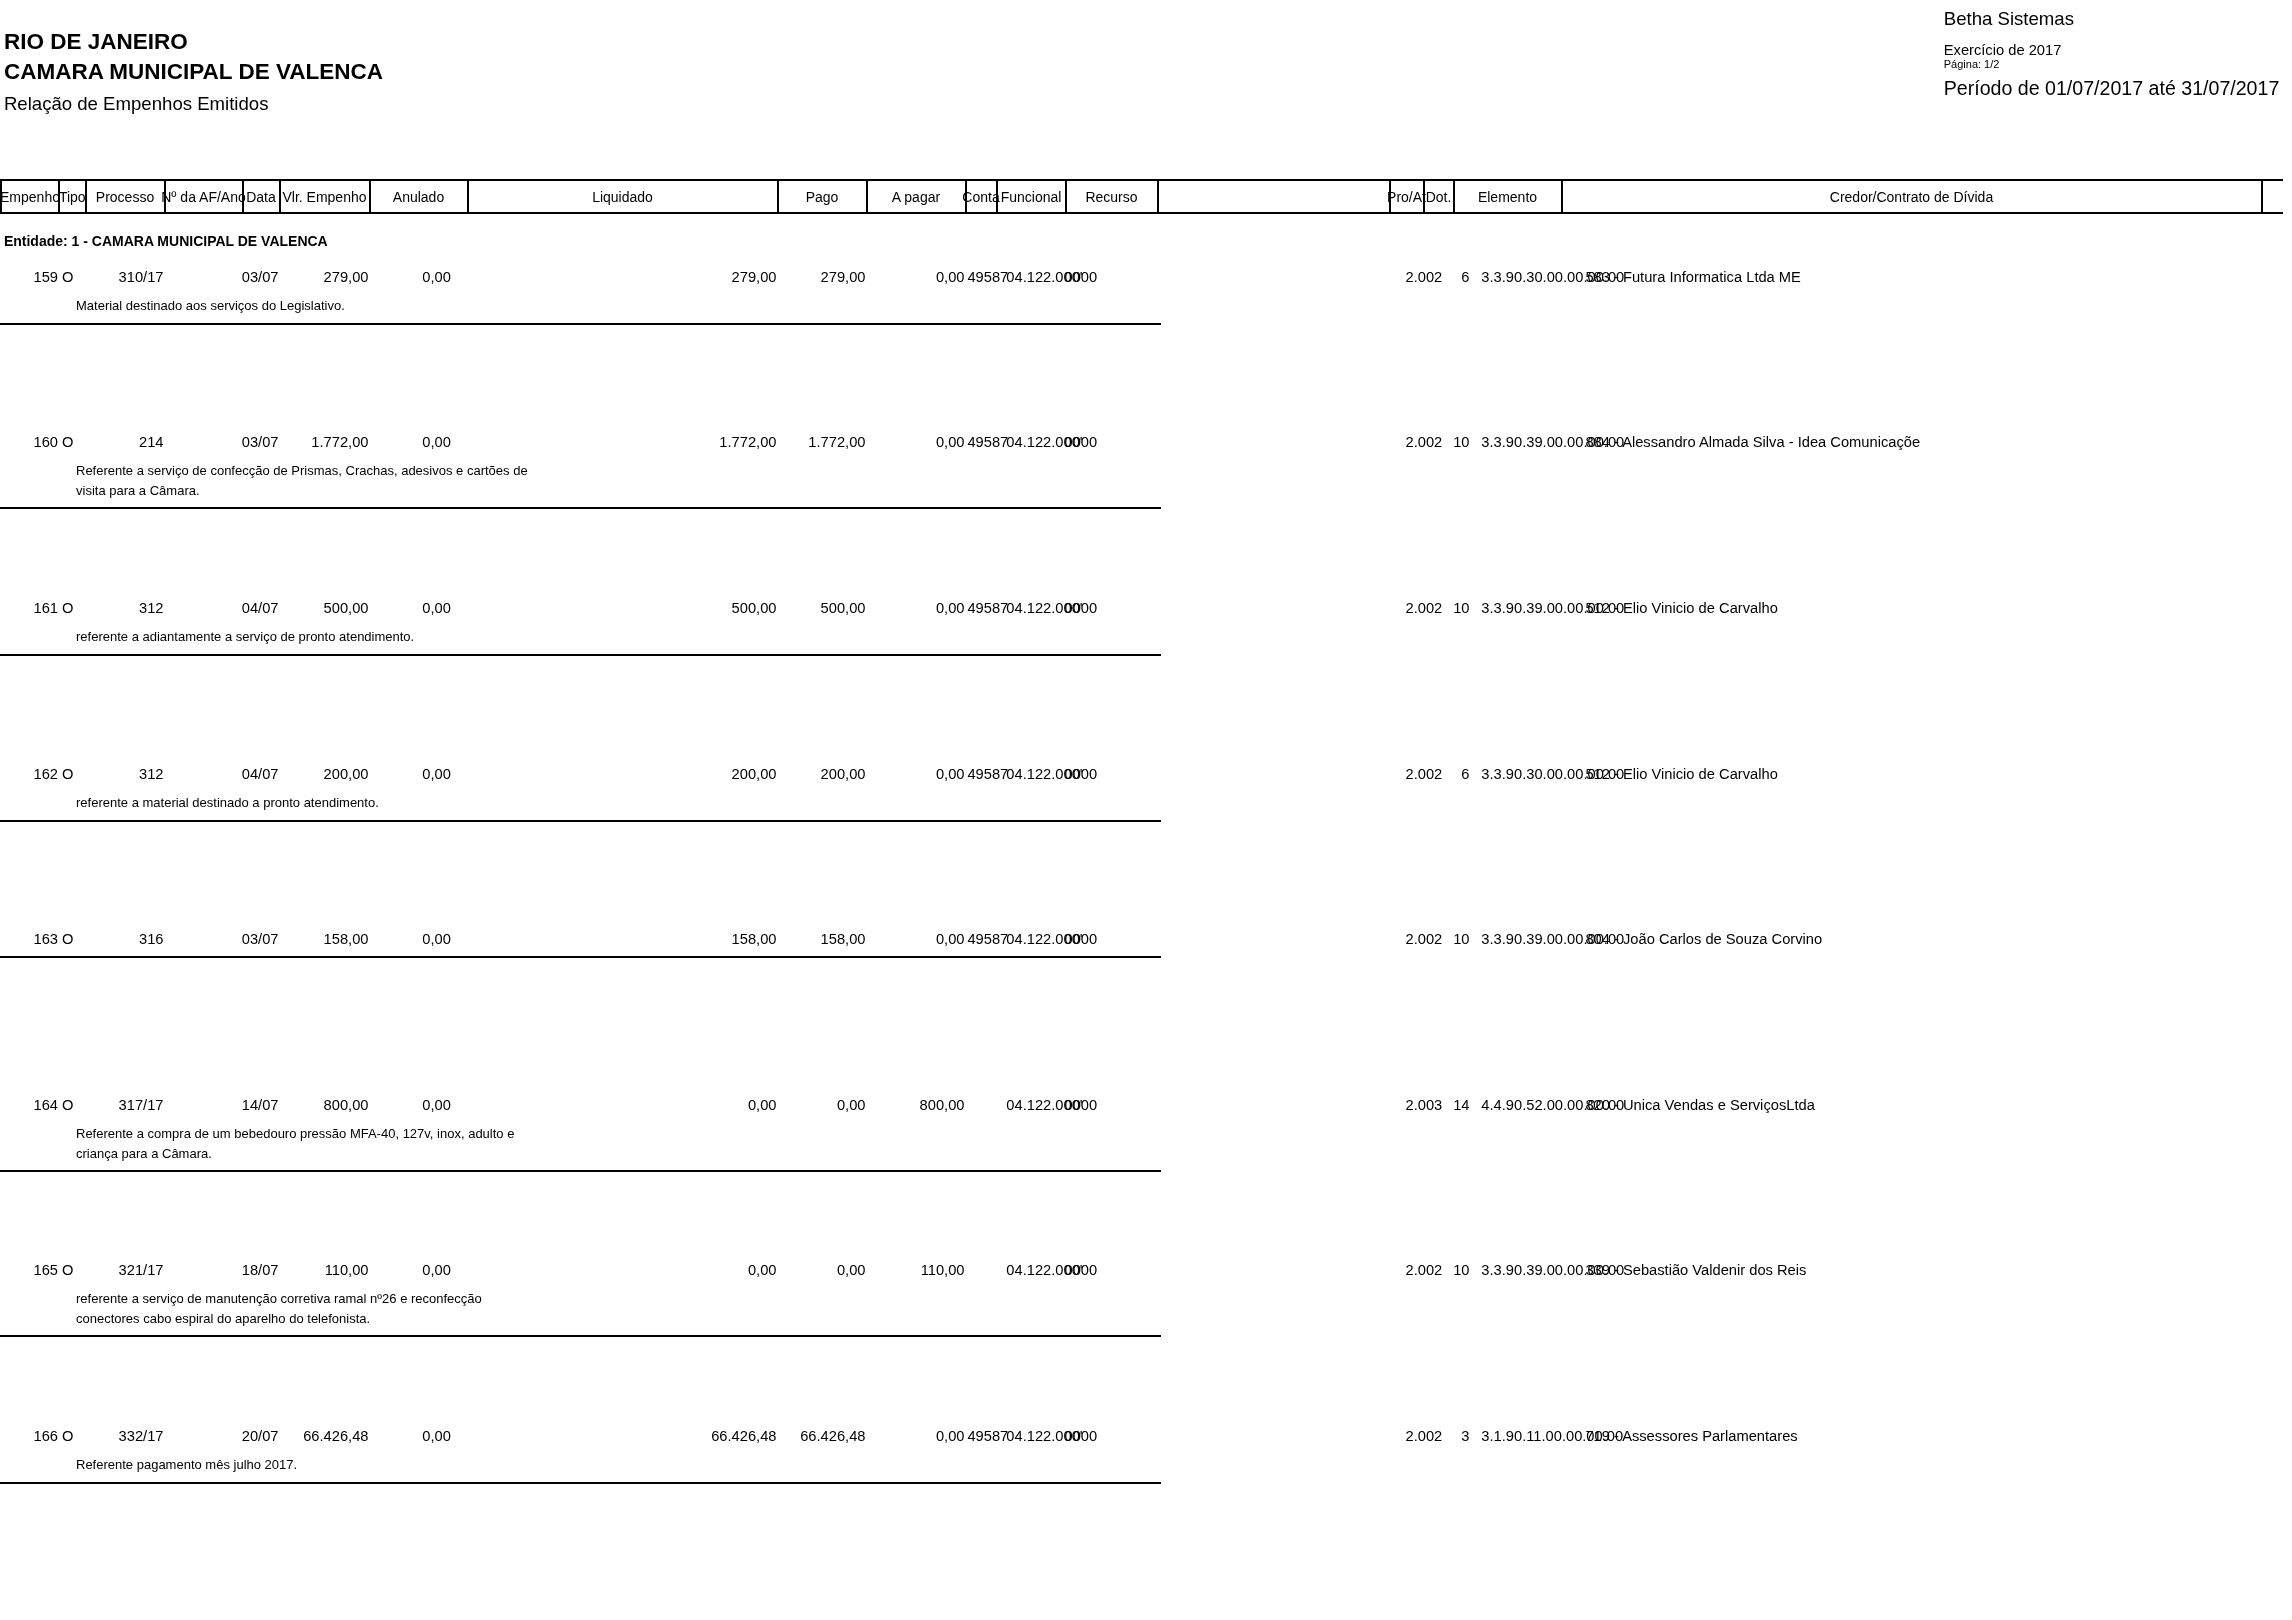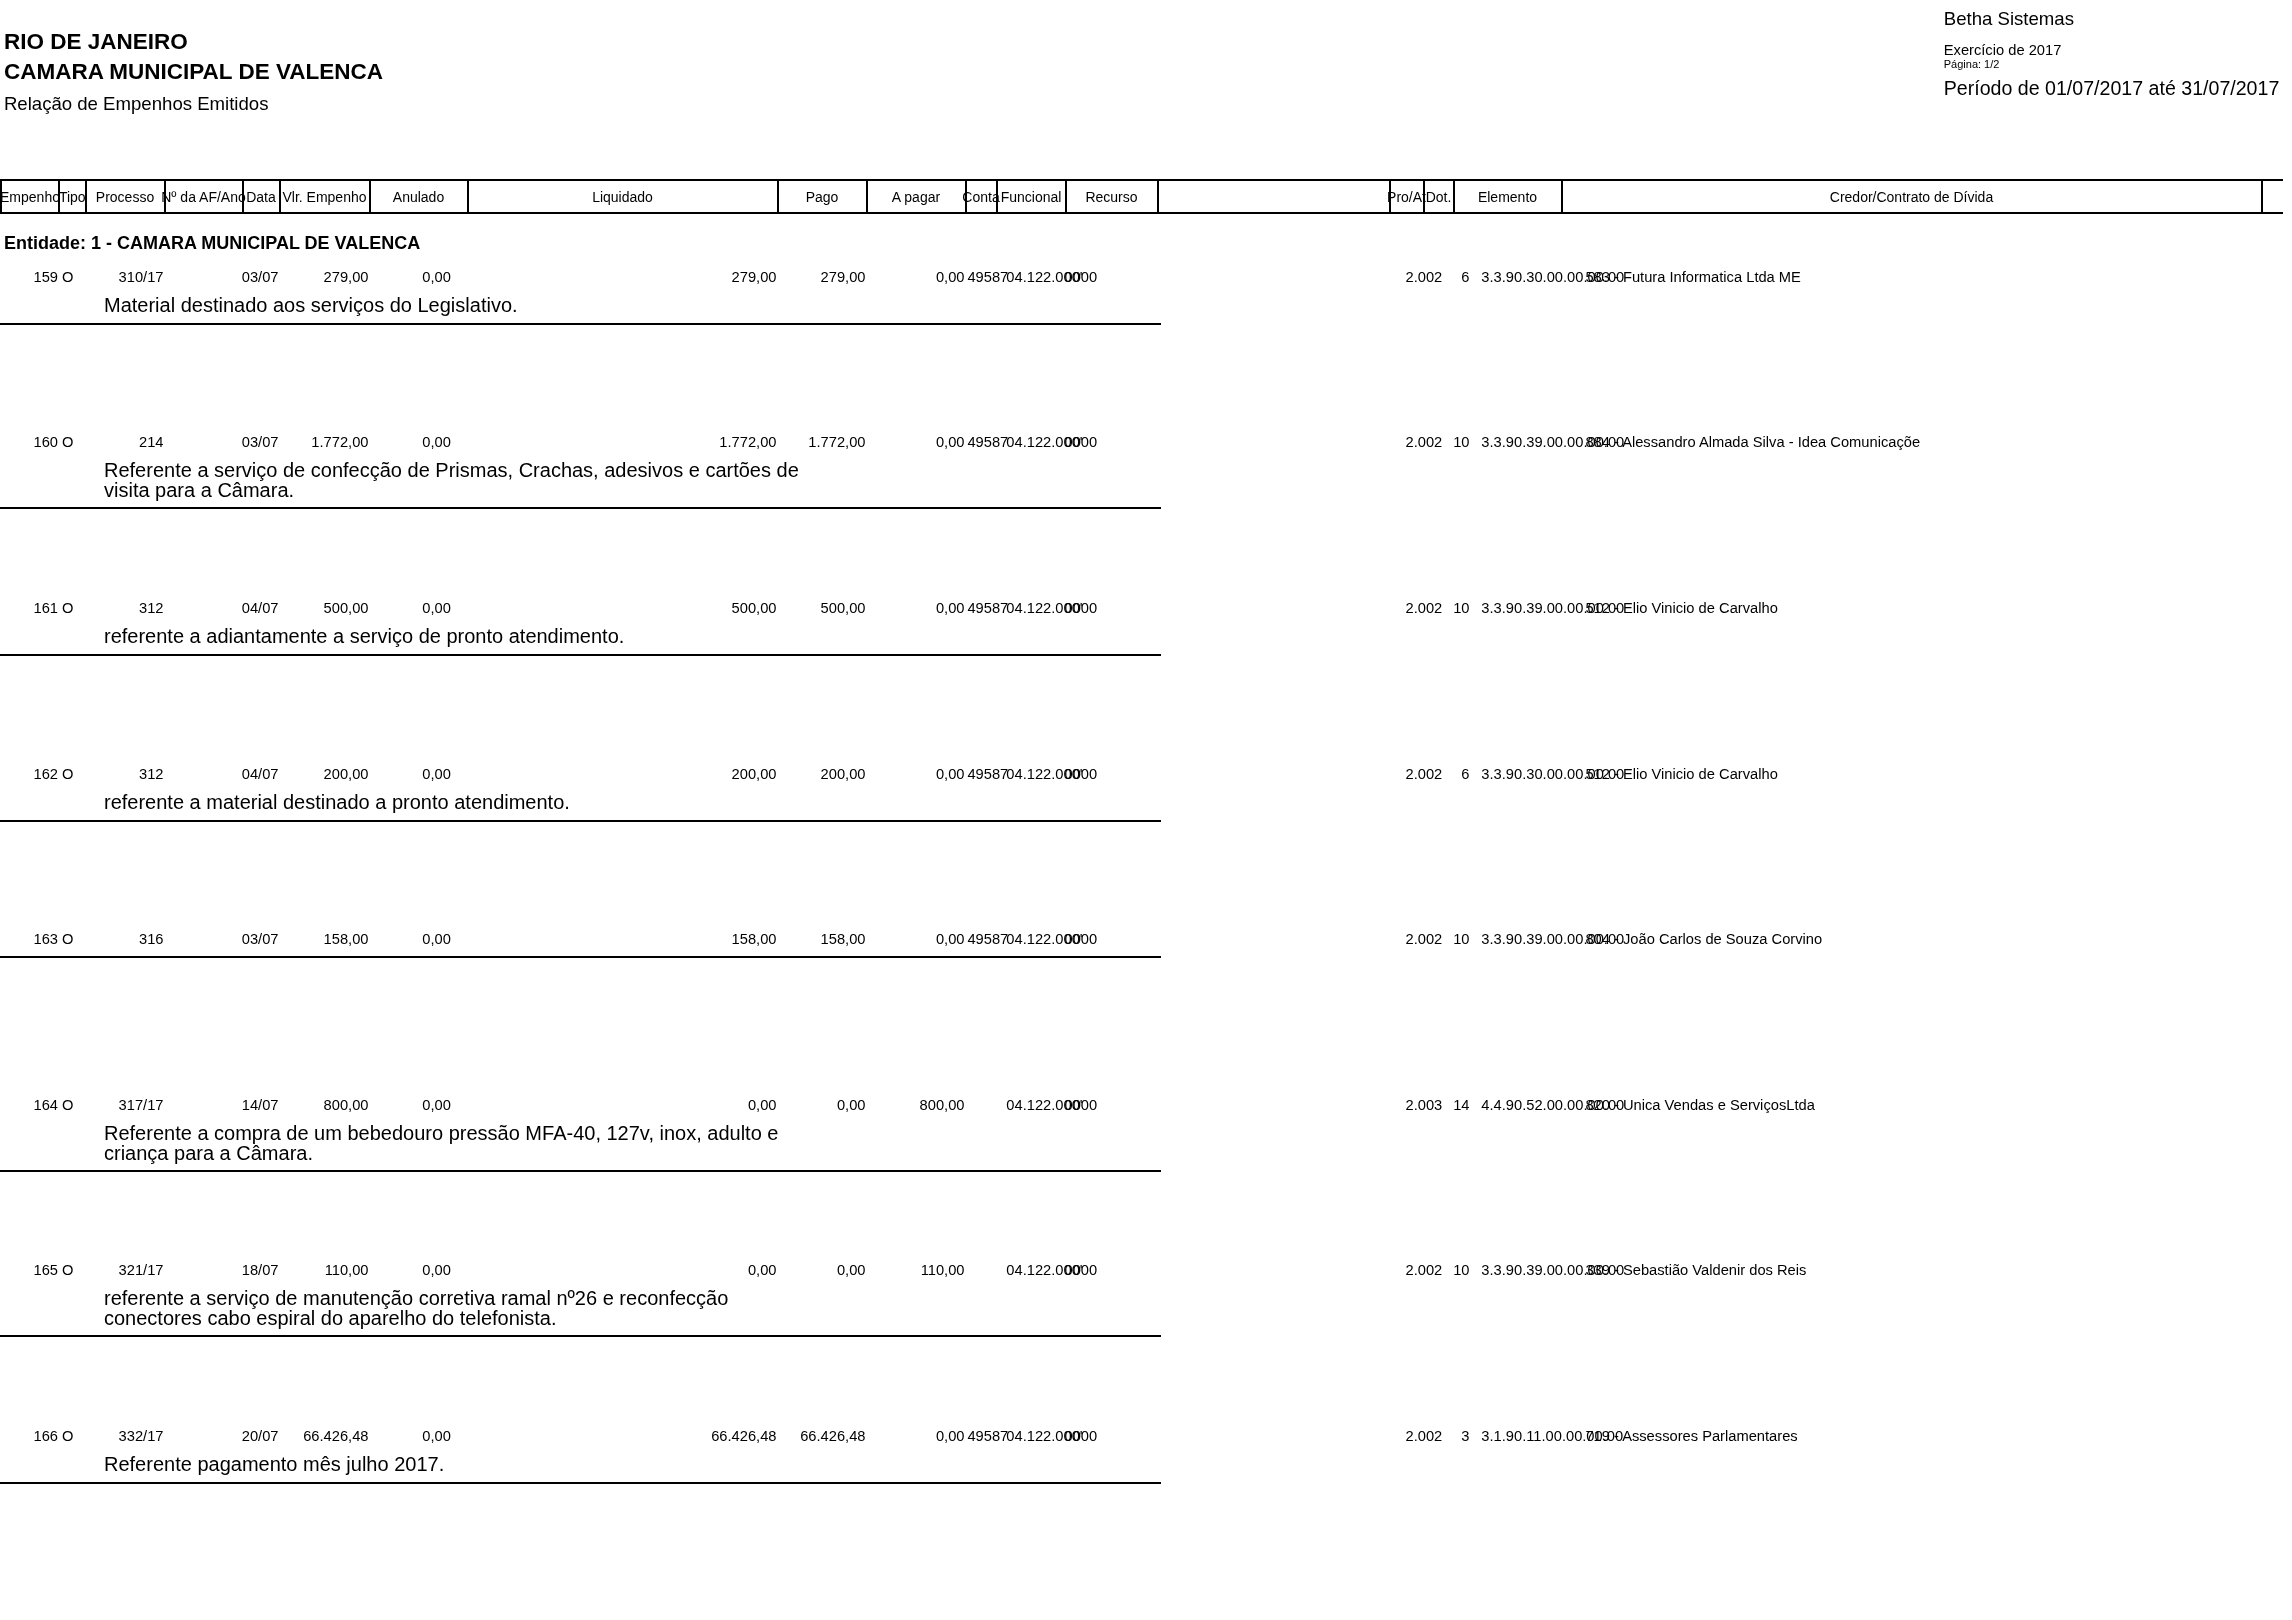--- a/index.html
+++ b/index.html
@@ -39,21 +39,21 @@
   .th-empenho{width:58px} .th-tipo{width:26.5px} .th-processo{width:79px}
   .th-af{width:78px} .th-data{width:37px} .th-vlr{width:90px}
   .th-anulado{width:98px} .th-liquidado{width:310px} .th-pago{width:89px}
   .th-apagar{width:99px} .th-conta{width:31px} .th-funcional{width:69px}
   .th-recurso{width:92px}
   .th-gapcol{width:230px; border-right:none;}
   .th-proat{width:36px; border-left:2px solid #000;}
   .th-dot{width:30px} .th-elemento{width:108px} .th-credor{width:700px}
 
   
-  .entity-row { position:absolute; left:3.9px; top:233px; font-size:18px; font-weight:bold; }
+  .entity-row { position:absolute; left:3.9px; top:233px; font-size:14px; font-weight:bold; }
 
   
   .record { position:absolute; left:0; width:2293px; }
   .vals { display:flex; font-size:14.7px; line-height:19.6px; }
   .c { box-sizing:border-box; white-space:nowrap; }
   .num { text-align:right; }
   .c-empenho{width:58px}
   .c-tipo{width:26.5px; padding-left:3.9px;}
   .c-processo{width:79px}
   .c-af{width:78px}
@@ -65,22 +65,22 @@
   .c-apagar{width:99px}
   .c-conta{width:31px; padding-left:2.9px; overflow:visible;}
   .c-funcional{width:69px; padding-left:10.8px; overflow:visible;}
   .c-recurso{width:341px; }
   .c-proat{width:36px}
   .c-dot{width:30px; padding-right:2px;}
   .c-elemento{width:108px; padding-left:9.8px; overflow:visible;}
   .c-credor{flex:1; padding-left:5.9px; overflow:hidden;}
 
   .desc {
-    margin-left:104px; margin-top:8.8px; width:980px;
-    font-size:20px; line-height:19.6px; white-space:pre-line;
+    margin-left:76px; margin-top:8.8px; width:980px;
+    font-size:13px; line-height:19.6px; white-space:pre-line;
   }
   .sep { width:1161px; border-bottom:2.9px solid #000; margin-top:6.9px; }
 </style>
 </head>
 <body>
 
 <div class="page">
 
   <div class="header-left">
     <div class="state">RIO DE JANEIRO</div>

